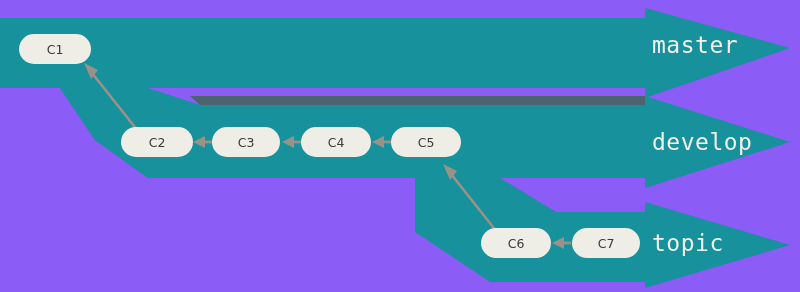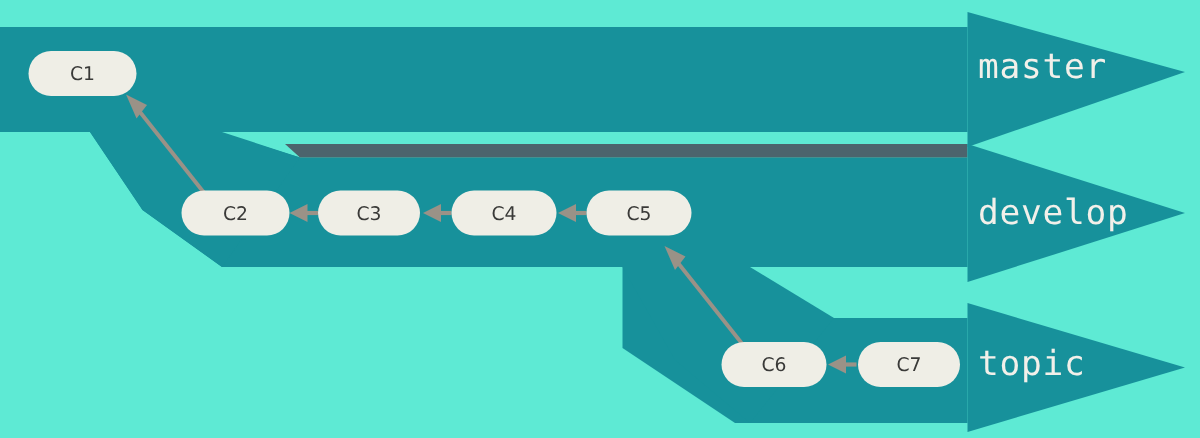--- a/index.html
+++ b/index.html
@@ -41,21 +41,21 @@
   .commit-pill {
     stroke: none;
   }
   .link-line {
     stroke-linecap: butt;
   }
 </style>
 </head>
 <body style="background: rgb(76, 100, 109);">
 
-<div id="diagram-root" style="background: #5eead4;">
+<div id="diagram-root" style="background: #8b5cf6;">
 
   <svg id="git-svg" viewBox="0 0 800 292" xmlns="http://www.w3.org/2000/svg">
 
     <g>
 
       <path fill="#17919b" d="M 415,178
                L 498,178
                L 555,212
                L 645,212
                L 645,282

